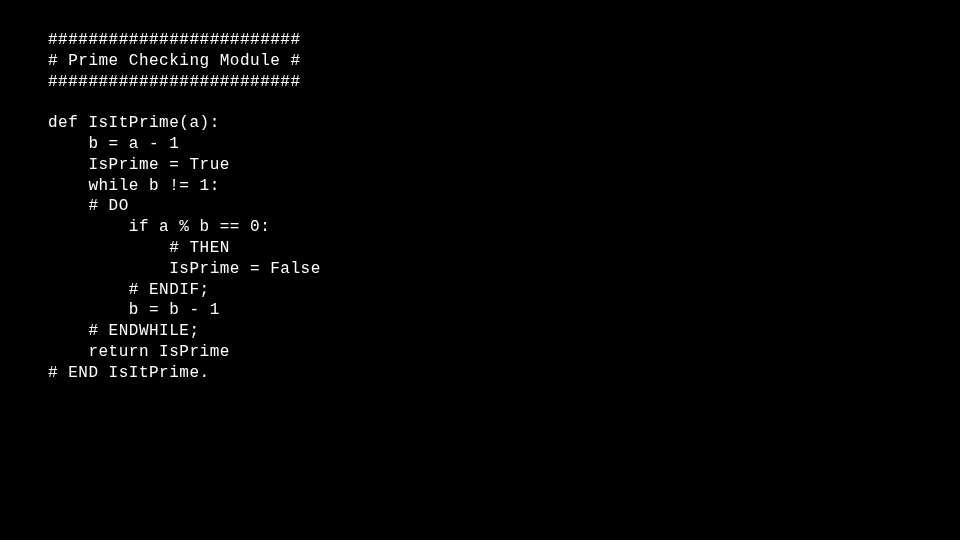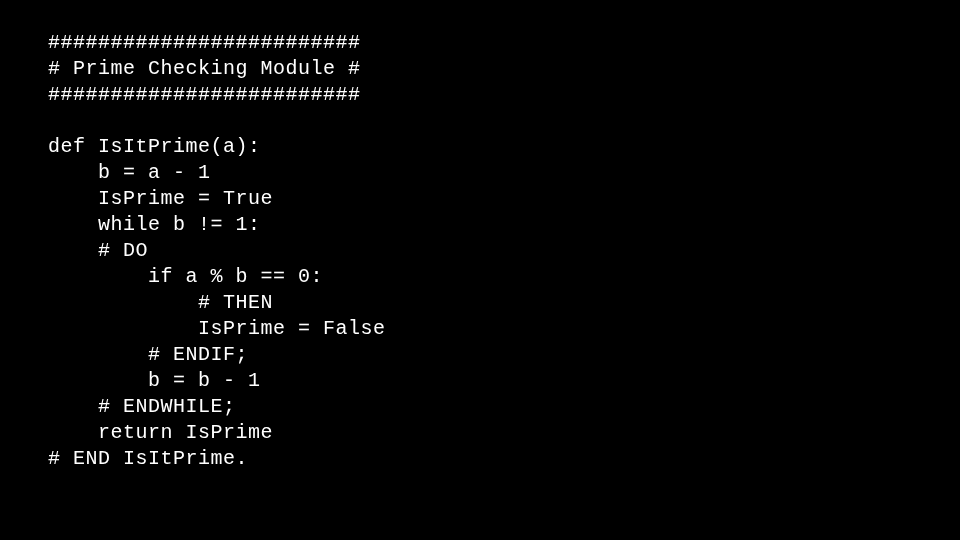--- a/index.html
+++ b/index.html
@@ -5,21 +5,21 @@
   html, body {
     margin: 0;
     padding: 0;
     width: 960px;
     height: 540px;
     background: #000000;
     overflow: hidden;
   }
   .code-block {
     font-family: "Courier New", Courier, monospace;
-    font-size: 20px;
+    font-size: 16px;
     line-height: 1.3;
     color: #ffffff;
     white-space: pre;
     padding-top: 30px;
     padding-left: 48px;
     letter-spacing: 0.5px;
   }
 </style>
 </head>
 <body>

